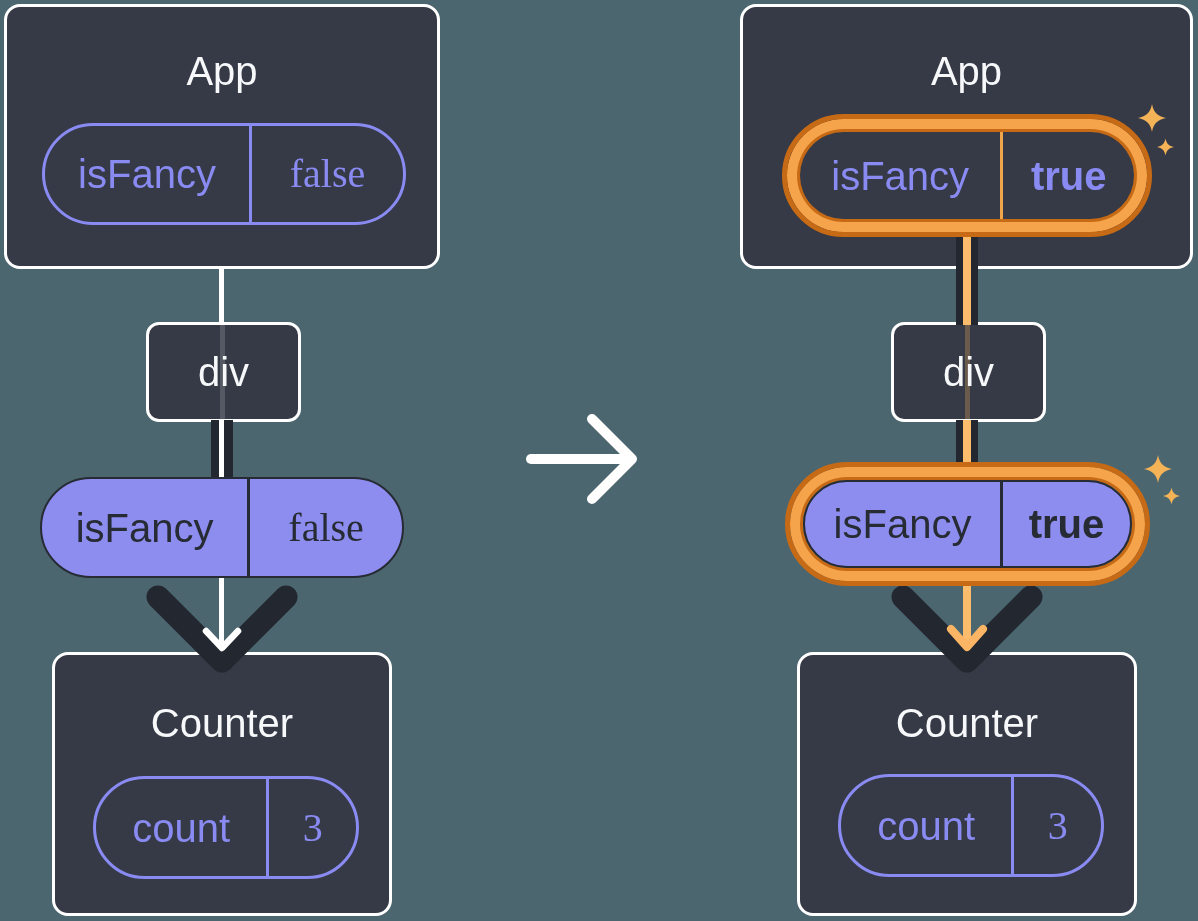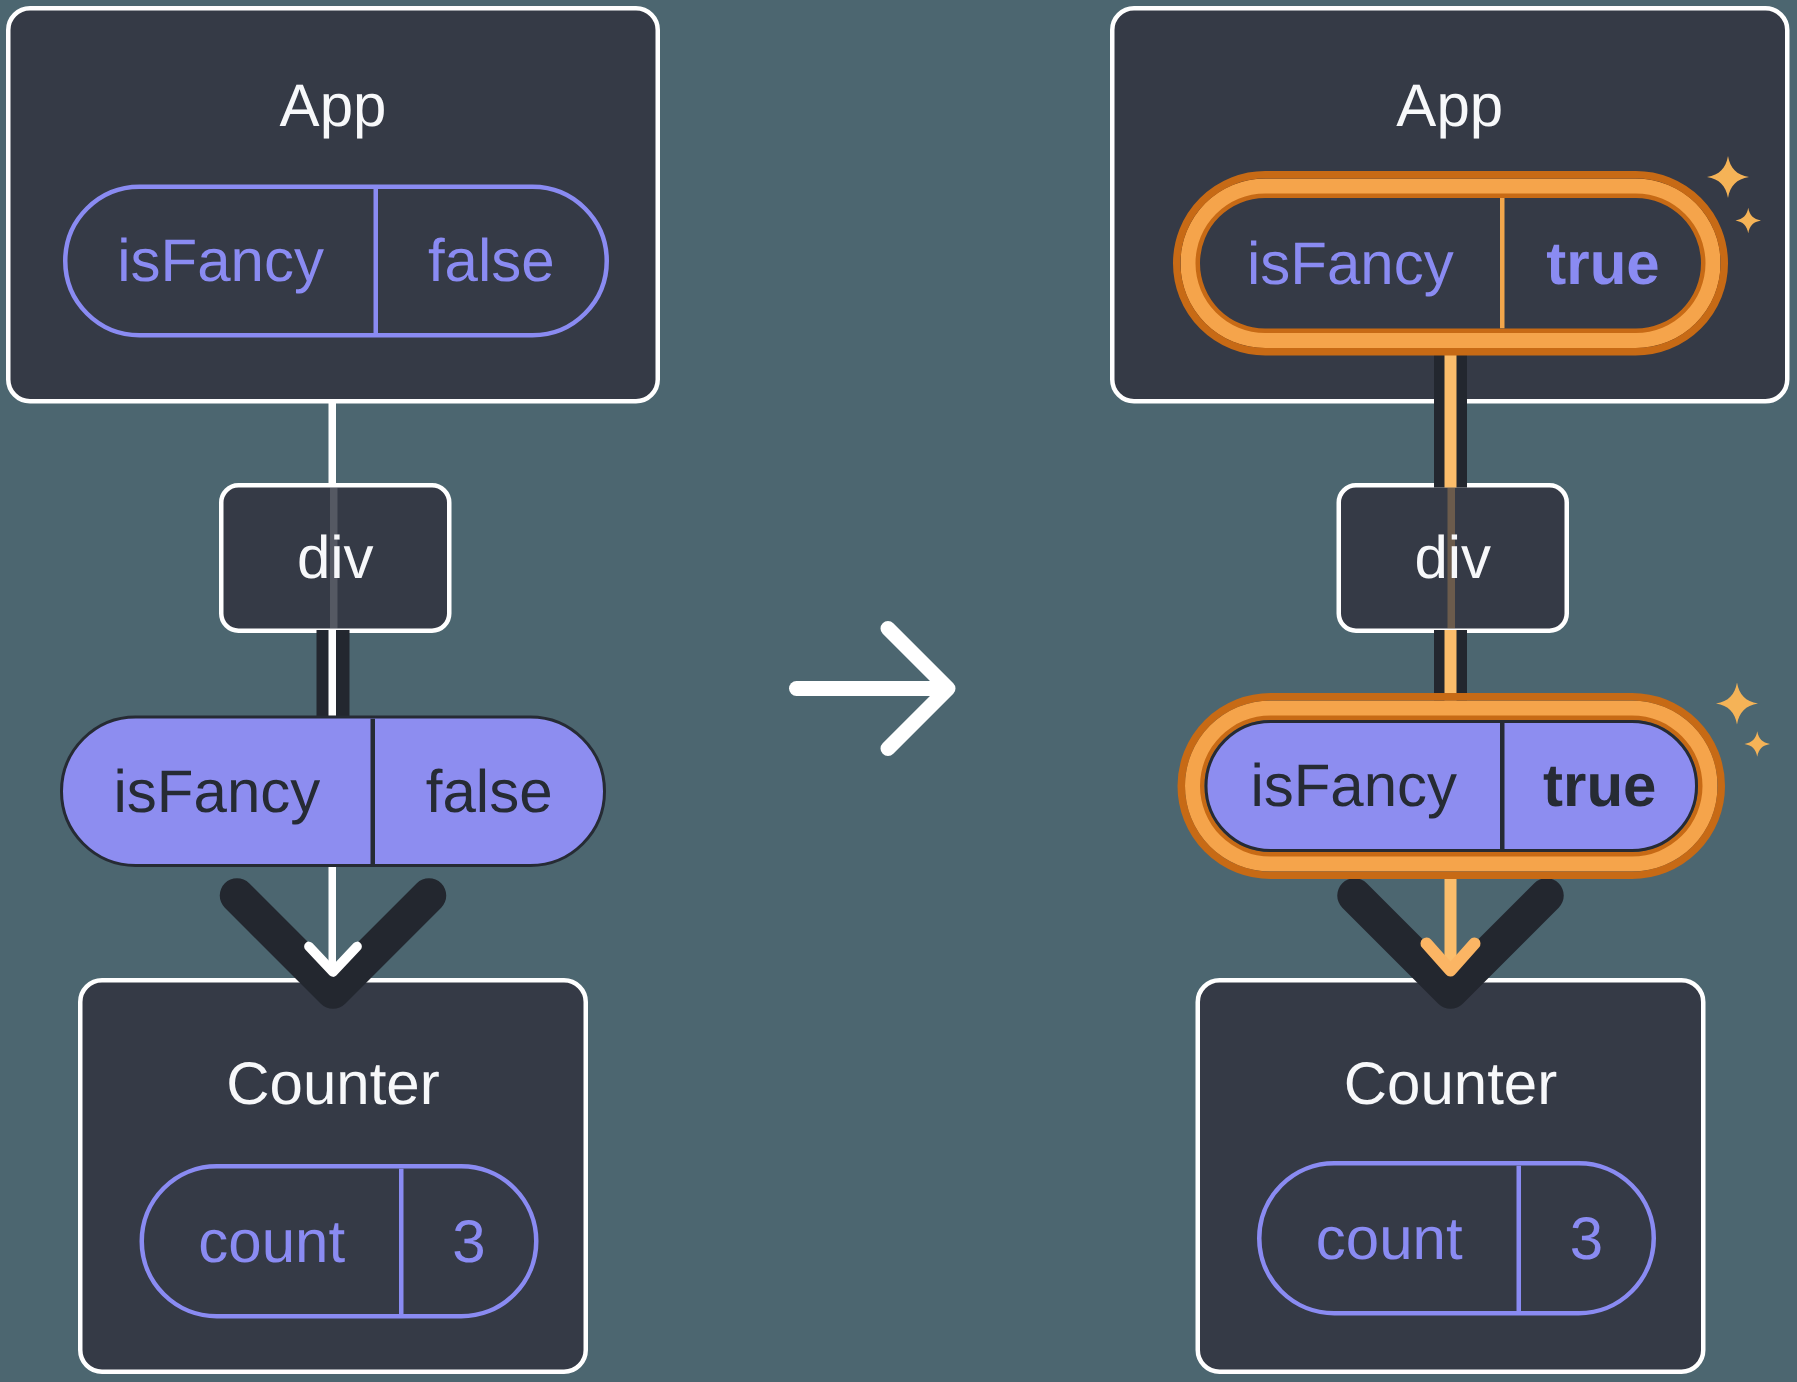--- a/index.html
+++ b/index.html
@@ -24,21 +24,21 @@
   
   .pill{
     position:absolute;box-sizing:border-box;display:flex;align-items:stretch;
     border-radius:60px;overflow:hidden;
   }
   .pill .cell{
     display:flex;align-items:center;justify-content:center;
     font-size:40px;line-height:1;
   }
   .pill .cell.name{flex:0 0 57%;}
-  .pill .cell.value{flex:1;}
+  .pill .cell.value{flex:1;font-family:Liberation Serif, serif;}
   .pill .pill-divider{flex:0 0 3px;}
   .pill.outline{border:3px solid #8A8BF2;background:transparent;}
   .pill.outline .cell{color:#8A8BF2;}
   .pill.outline .pill-divider{background:#8A8BF2;}
   .pill.filled{background:#8D8DF0;border:2px solid #262B34;}
   .pill.filled .cell{color:#262B34;}
   .pill.filled .pill-divider{background:#262B34;}
   .counter-pill .cell.name{flex:0 0 65.5%;}
   
   .ring{

